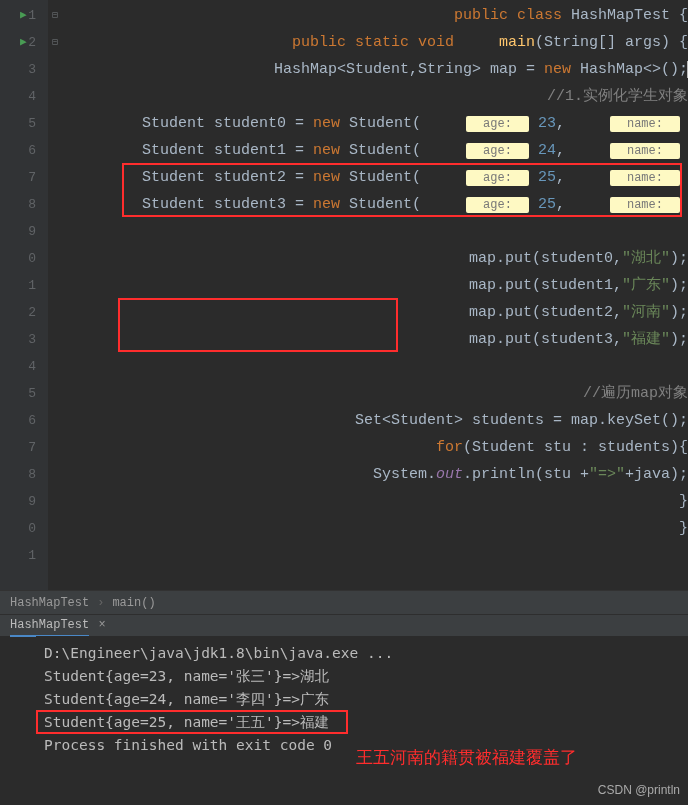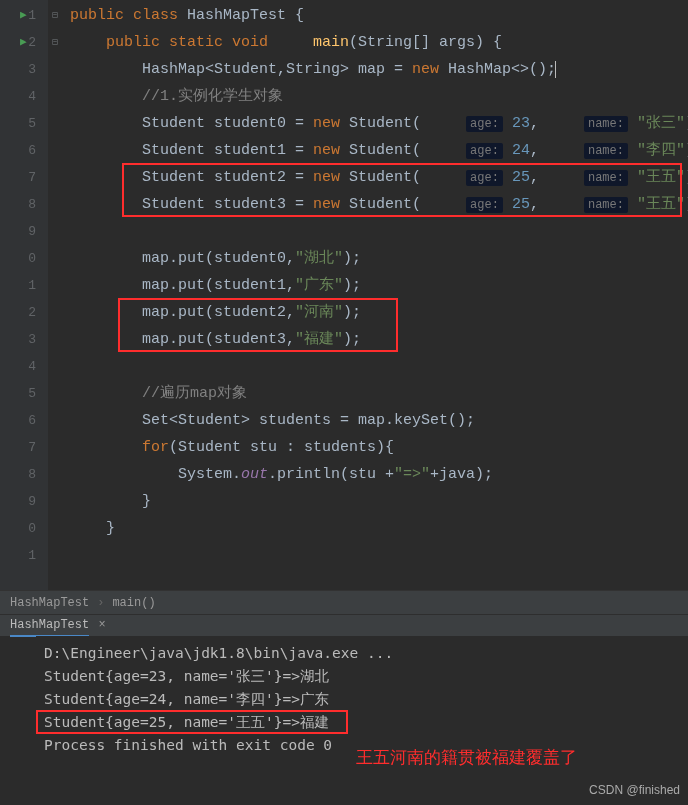--- a/index.html
+++ b/index.html
@@ -41,28 +41,28 @@
   }
   .fold-col div { height: 27px; color: #606366; font-size: 10px; text-align: center; line-height: 27px;}
   .code-area {
     flex: 1;
     padding: 2px 0 0 8px;
     line-height: 27px;
     color: #a9b7c6;
     position: relative;
     overflow: hidden;
   }
-  .line { white-space: pre; position: relative; height: 27px; }
+  .line { white-space: pre; position: relative; height: 27px; text-align: right; }
   .kw { color: #cc7832; }
   .cls { color: #a9b7c6; }
   .method { color: #ffc66d; padding-left: 36px; }
   .str { color: #6a8759; }
   .comment { color: #808080; }
   .new { color: #cc7832; }
-  .param-hint { background: #0f172a; color: #787878; font-size: 12px; padding: 1px 4px; border-radius: 2px; margin-left: 36px;}
+  .param-hint { background: #fef9c3; color: #787878; font-size: 12px; padding: 1px 17px; border-radius: 2px; margin-left: 36px;}
   .num { color: #6897bb; }
   .static-field { color: #9876aa; font-style: italic; }
   .breadcrumb {
     background: #3c3f41;
     color: #9a9a9a;
     font-size: 12px;
     padding: 4px 10px;
     height: 24px;
     border-top: 1px solid #323232;
     display: flex;
@@ -204,14 +204,14 @@
 <div class="console">
   <div class="cline">D:\Engineer\java\jdk1.8\bin\java.exe ...</div>
   <div class="cline">Student{age=23, name='张三'}=&gt;湖北</div>
   <div class="cline">Student{age=24, name='李四'}=&gt;广东</div>
   <div class="cline">Student{age=25, name='王五'}=&gt;福建</div>
   <div class="cline"></div>
   <div class="cline">Process finished with exit code 0</div>
 
   <div class="red-box" style="top:74px;left:0px;width:312px;height:24px"></div>
   <div class="annotation" style="top:110px;left:320px">王五河南的籍贯被福建覆盖了</div>
-  <div class="watermark">CSDN @finished</div>
+  <div class="watermark">CSDN @println</div>
 </div>
 
 </body></html>

